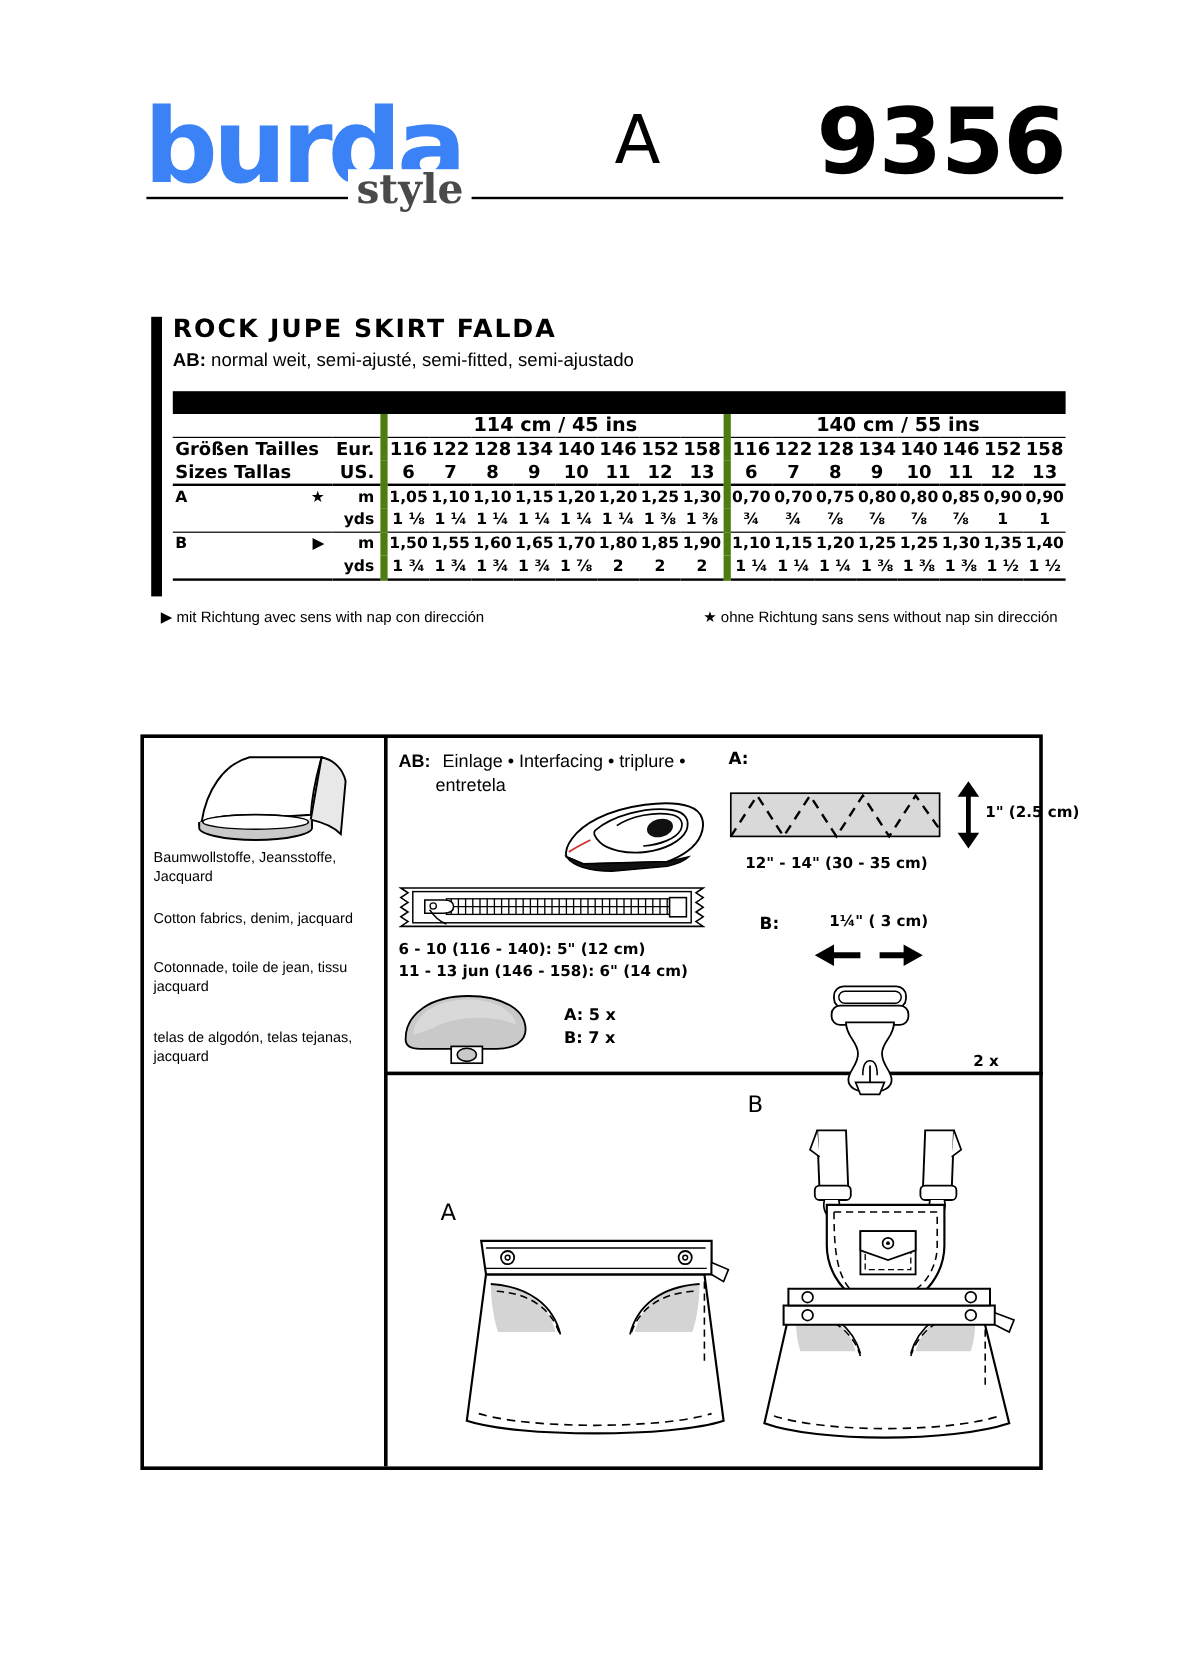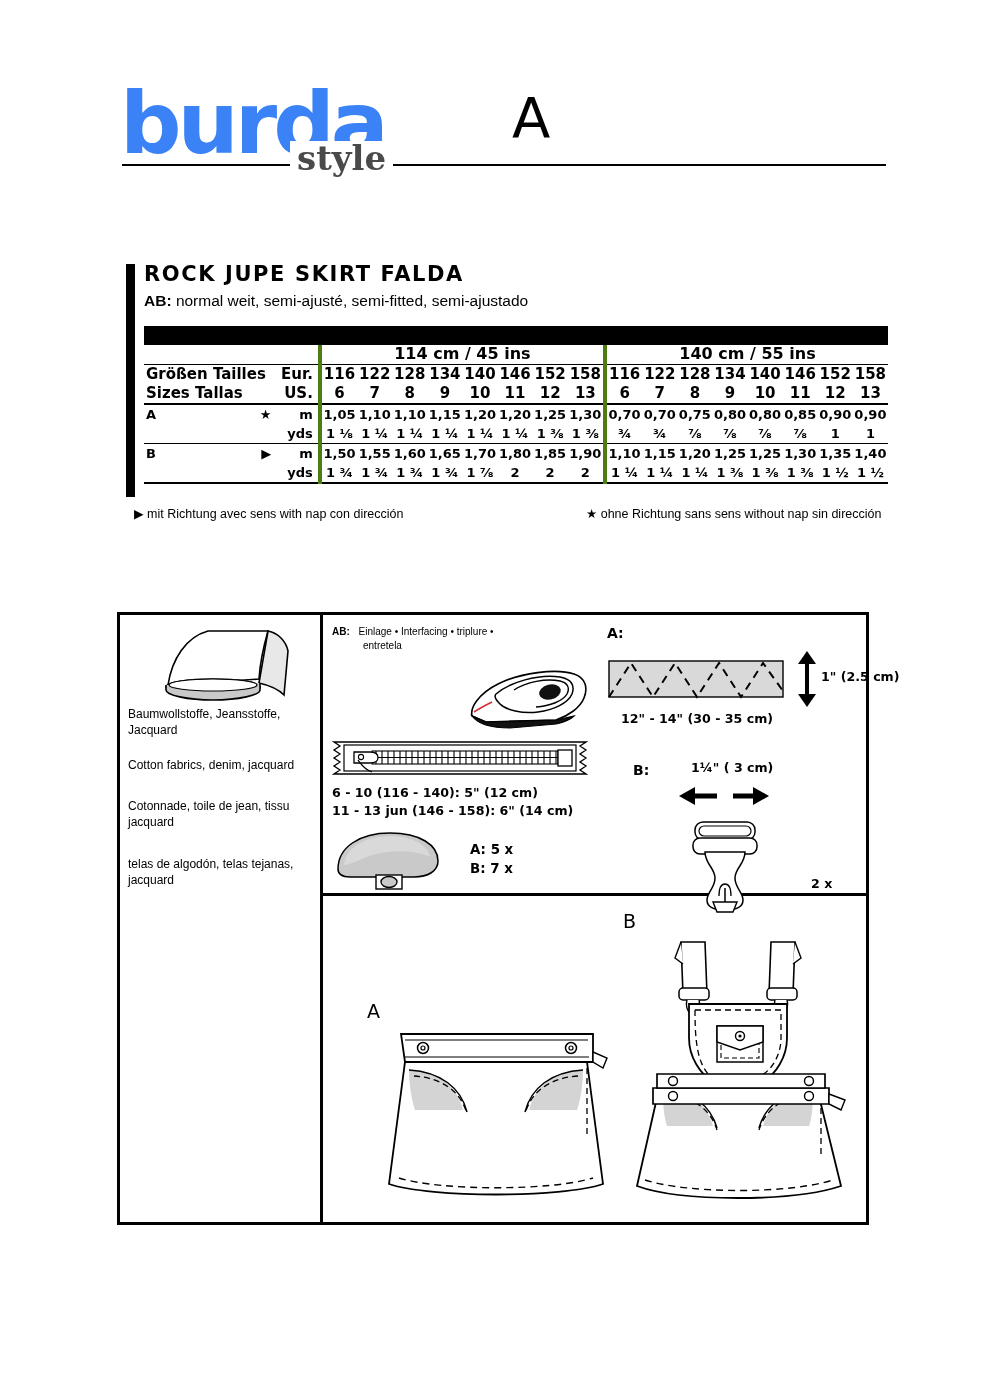--- a/index.html
+++ b/index.html
@@ -110,21 +110,21 @@
     padding: 0;
     text-align: center;
     font-weight: 700;
     vertical-align: middle;
     height: 19px;
   }
   .tbar td { background: #000; height: 7px; padding:0; }
   .row-widths td { border-bottom: 1px solid #000; height: 24px; font-size: 16px; font-weight:400; }
   .c-label { text-align: left !important; font-weight: 700 !important; padding-left: 2px !important; }
   .c-unit  { text-align: right !important; padding-right: 5px !important; }
-  .vsep-r { border-right: 4px solid #4d7c0f; }
+  .vsep-r { border-right: 6px solid #4d7c0f; }
   .hsep-b { border-bottom: 2px solid #000; }
   .hsep-b1 { border-bottom: 1px solid #000; }
   .sizes-row td { font-weight: 700; font-size: 15px; }
   .frac { font-size: 13px; margin-top: 12px; }
   .sym { font-size: 13px; }
 
   
   .nap {
     position: absolute;
     top: 506px;
@@ -166,23 +166,23 @@
   .fabric-item { margin-bottom: 19px; }
   .fabric-swatch { height: 82px; position: relative; margin-bottom: 2px; }
 
   
   .notions {
     position: absolute;
     left: 212px; top: 10px;
     width: 268px;
   }
   .notions-head {
-    font-size: 10px;
+    font-size: 15px;
     line-height: 1.35;
-    margin-bottom: 16px;
+    margin-bottom: 0;
   }
   .notions-head b { font-weight: 700; }
   .notions-head .ind { display:block; padding-left: 31px; }
   .zip-caption {
     font-family: "DejaVu Sans", sans-serif;
     font-weight: 700;
     font-size: 12.6px;
     line-height: 1.45;
     margin-top: 4px;
   }
@@ -238,20 +238,21 @@
 </head>
 <body>
 
 <div class="page">
 
   <div class="header">
     <div class="logo-rule"></div>
     <div class="logo-burda">burda</div>
     <div class="logo-style">style</div>
     <div class="header-letter">A</div>
+    <div class="header-number">9356</div>
   </div>
 
   <div class="leftbar"></div>
   <div class="title-main">ROCK  JUPE  SKIRT  FALDA</div>
   <div class="title-sub">
     <b>AB:</b>
     <span>normal weit, semi-ajusté, semi-fitted, semi-ajustado</span>
   </div>
 
   <div class="tbl-wrap">

